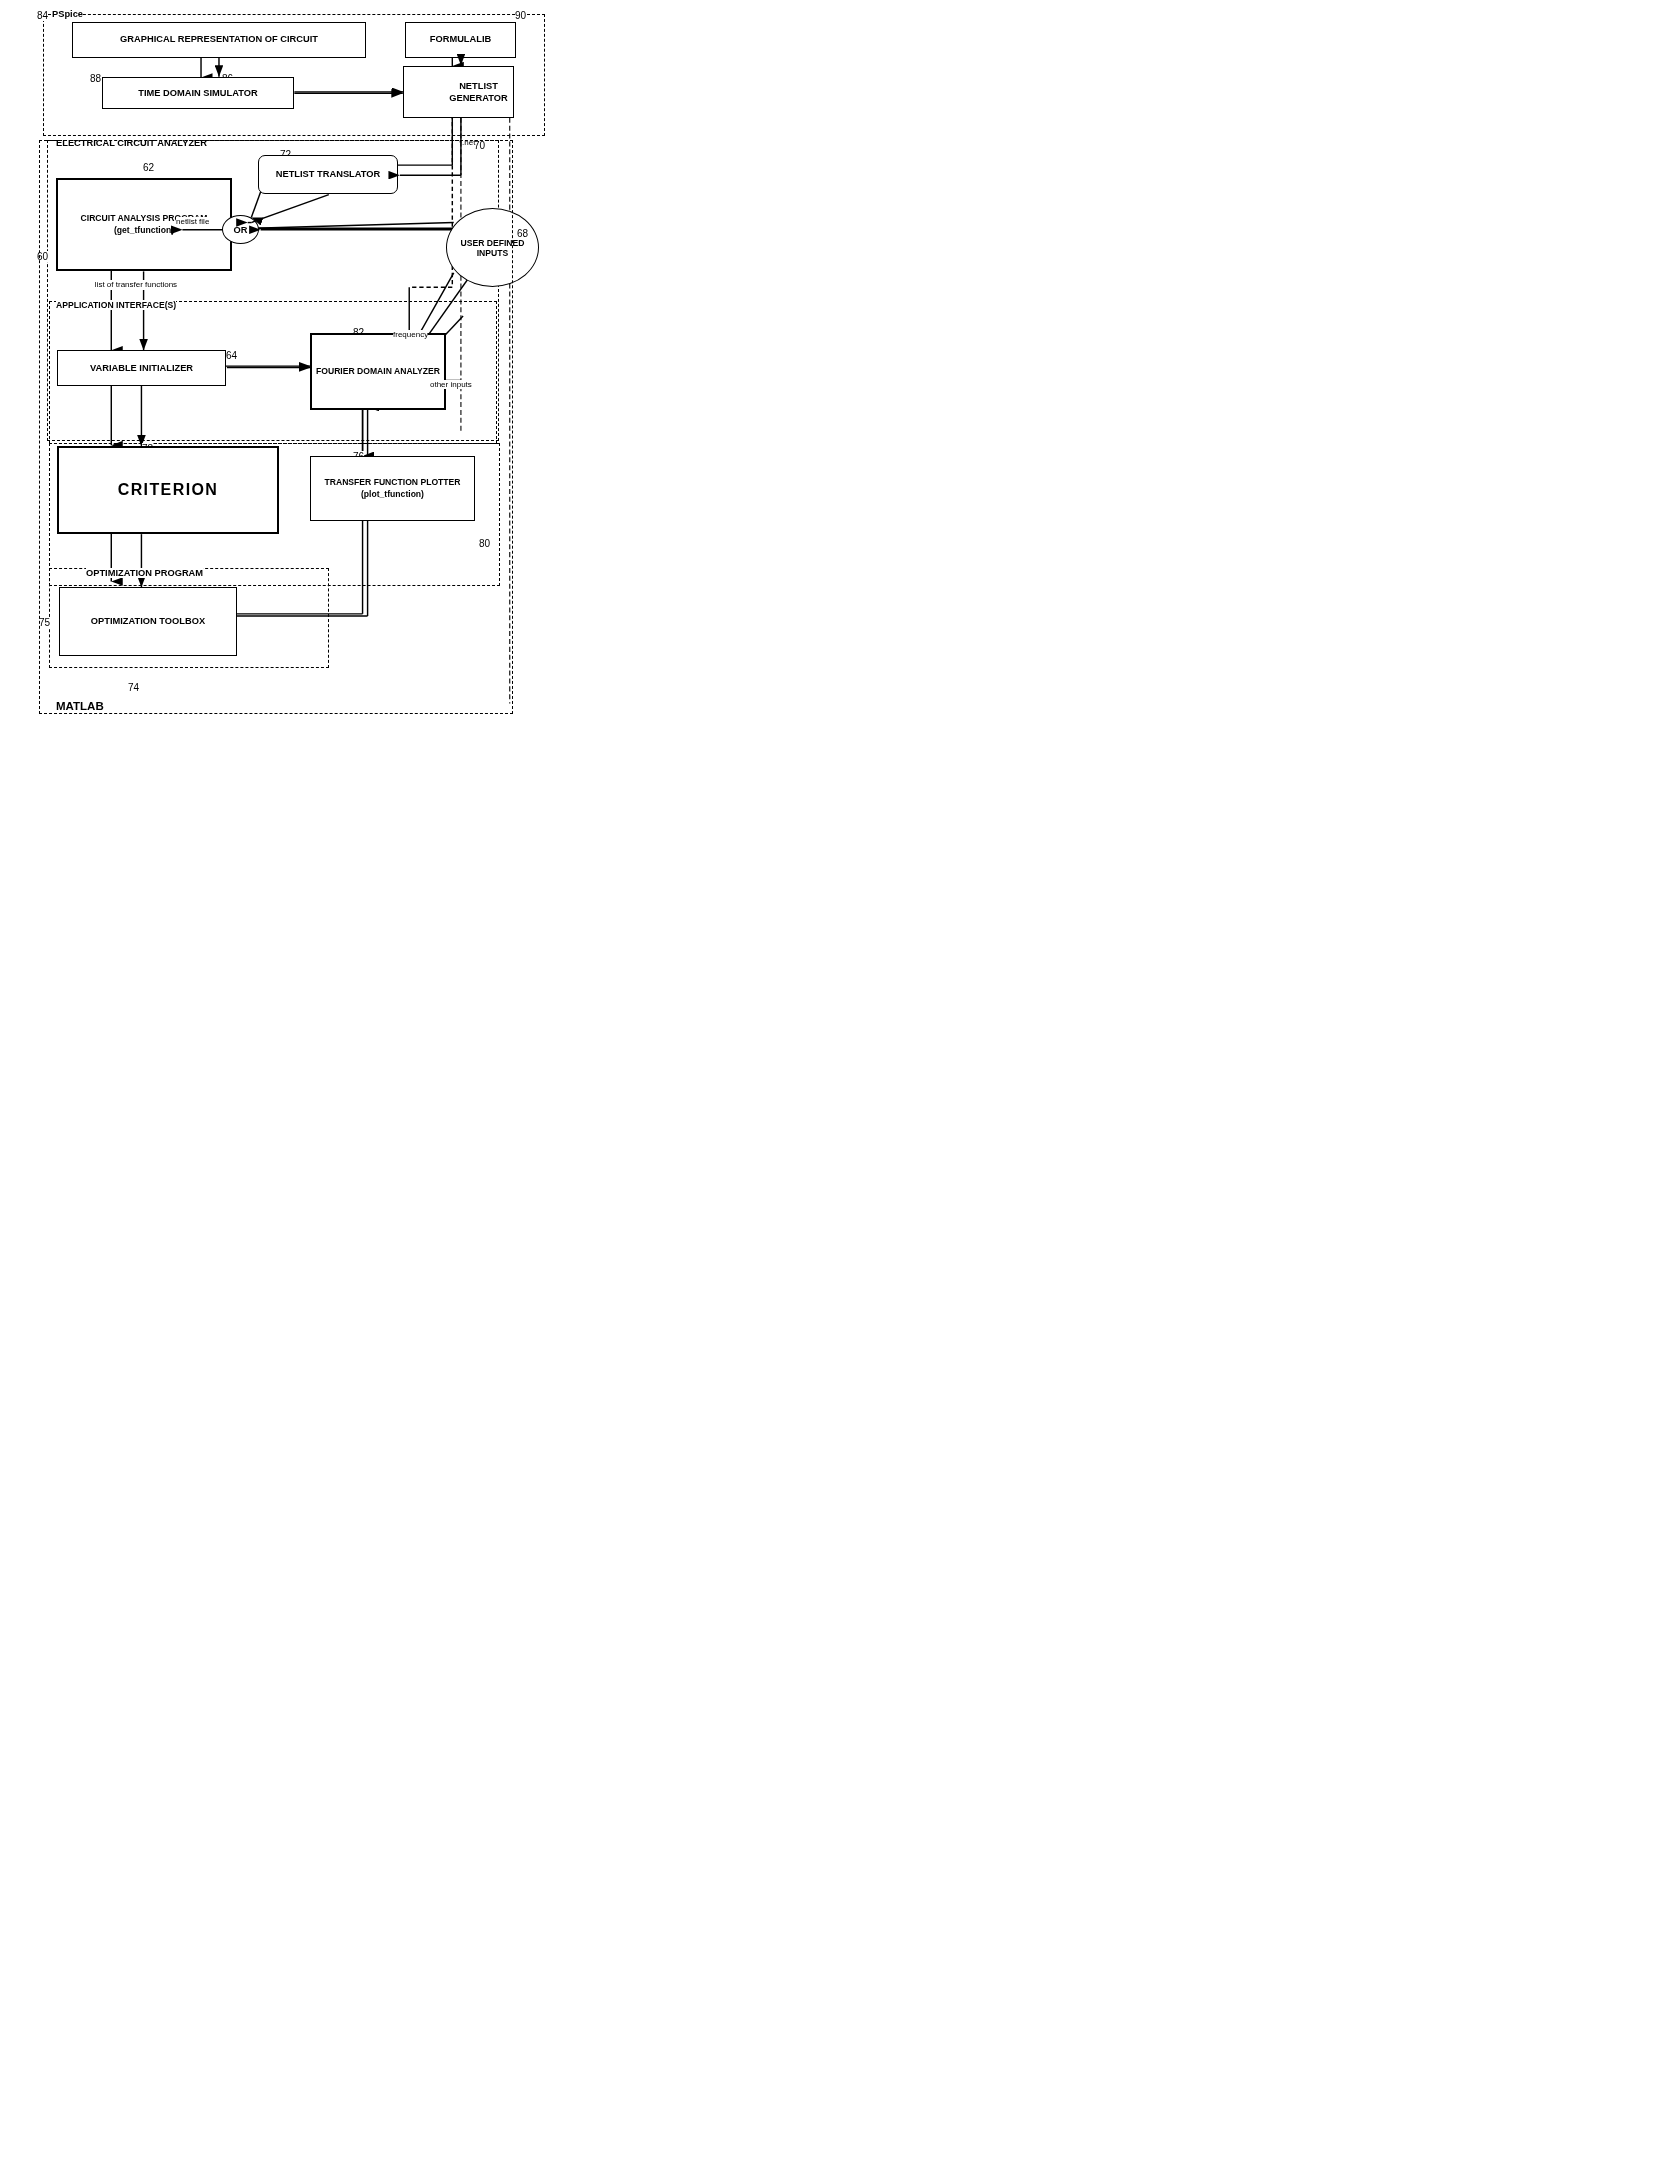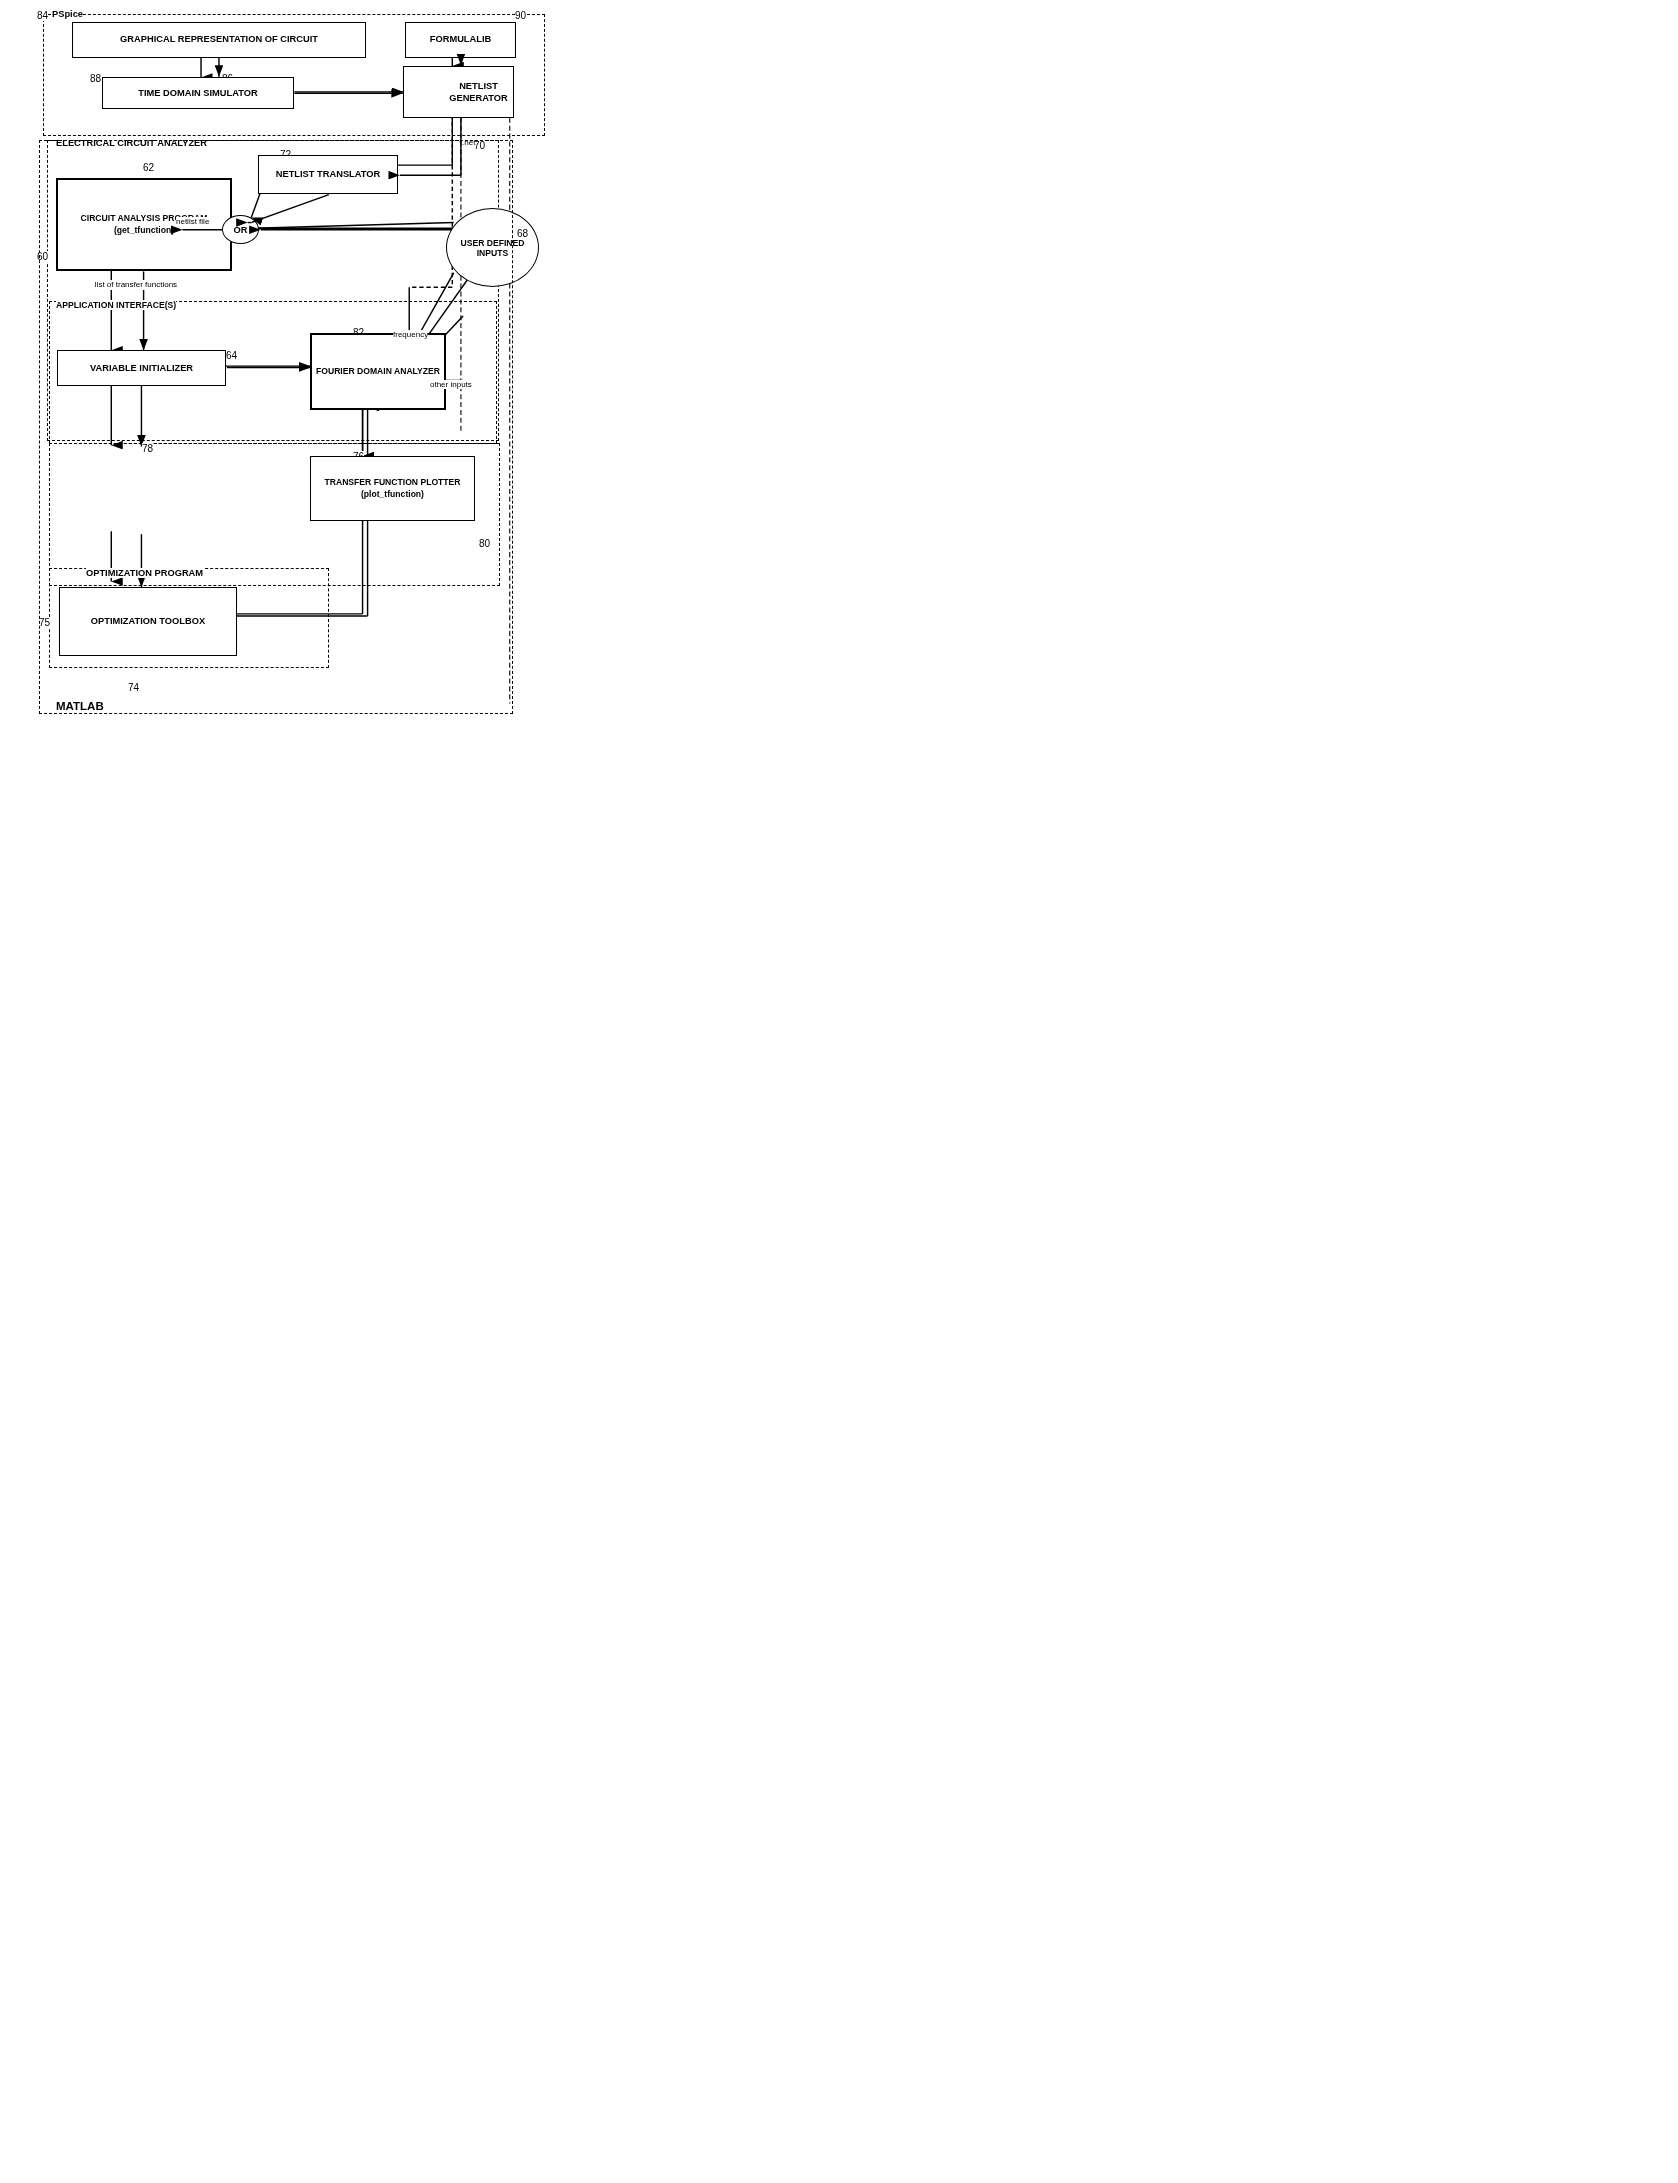--- a/index.html
+++ b/index.html
@@ -175,21 +175,21 @@
   <div class="dashed-region" style="left:47px; top:140px; width:452px; height:301px;">
   </div>
   <div class="label" style="left:56px; top:138px; font-size:9.3px;">ELECTRICAL CIRCUIT ANALYZER</div>
 
   <div class="ref-num" style="left:37px; top:251px;">60</div>
 
   <div class="ref-num" style="left:474px; top:140px;">70</div>
 
   <div class="ref-num" style="left:280px; top:149px;">72</div>
 
-  <div class="box" style="left:258px; top:155px; width:140px; height:39px;">NETLIST
+  <div class="box" style="left:258px; top:155px; width:140px; height:39px;border-radius:7px;">NETLIST
 TRANSLATOR</div>
 
   <div class="label-small" style="left:459px; top:138px;">*.net</div>
 
   <div class="ref-num" style="left:143px; top:162px;">62</div>
 
   <div class="box box-thick" style="left:56px; top:178px; width:176px; height:93px; font-size:8.6px;">
     <span>CIRCUIT ANALYSIS
 PROGRAM
 (get_tfunction)</span>
@@ -283,20 +283,21 @@
   <div class="label-small" style="left:93px; top:280px; text-align:center; width:86px; line-height:1.3;">list of transfer
 functions</div>
 
   <div class="dashed-region" style="left:49px; top:443px; width:451px; height:143px;">
   </div>
 
   <div class="ref-num" style="left:479px; top:538px;">80</div>
 
   <div class="ref-num" style="left:142px; top:443px;">78</div>
 
+  <div class="box box-thick" style="left:57px; top:446px; width:222px; height:88px; font-size:16px; letter-spacing:1.4px;">CRITERION</div>
 
   <div class="ref-num" style="left:353px; top:451px;">76</div>
 
   <div class="box" style="left:310px; top:456px; width:165px; height:65px; font-size:8.6px;">TRANSFER FUNCTION
 PLOTTER
 (plot_tfunction)</div>
 
   <div class="dashed-region" style="left:49px; top:568px; width:280px; height:100px;">
   </div>
   <div class="label" style="left:86px; top:568px; font-size:9.3px;">OPTIMIZATION PROGRAM</div>

